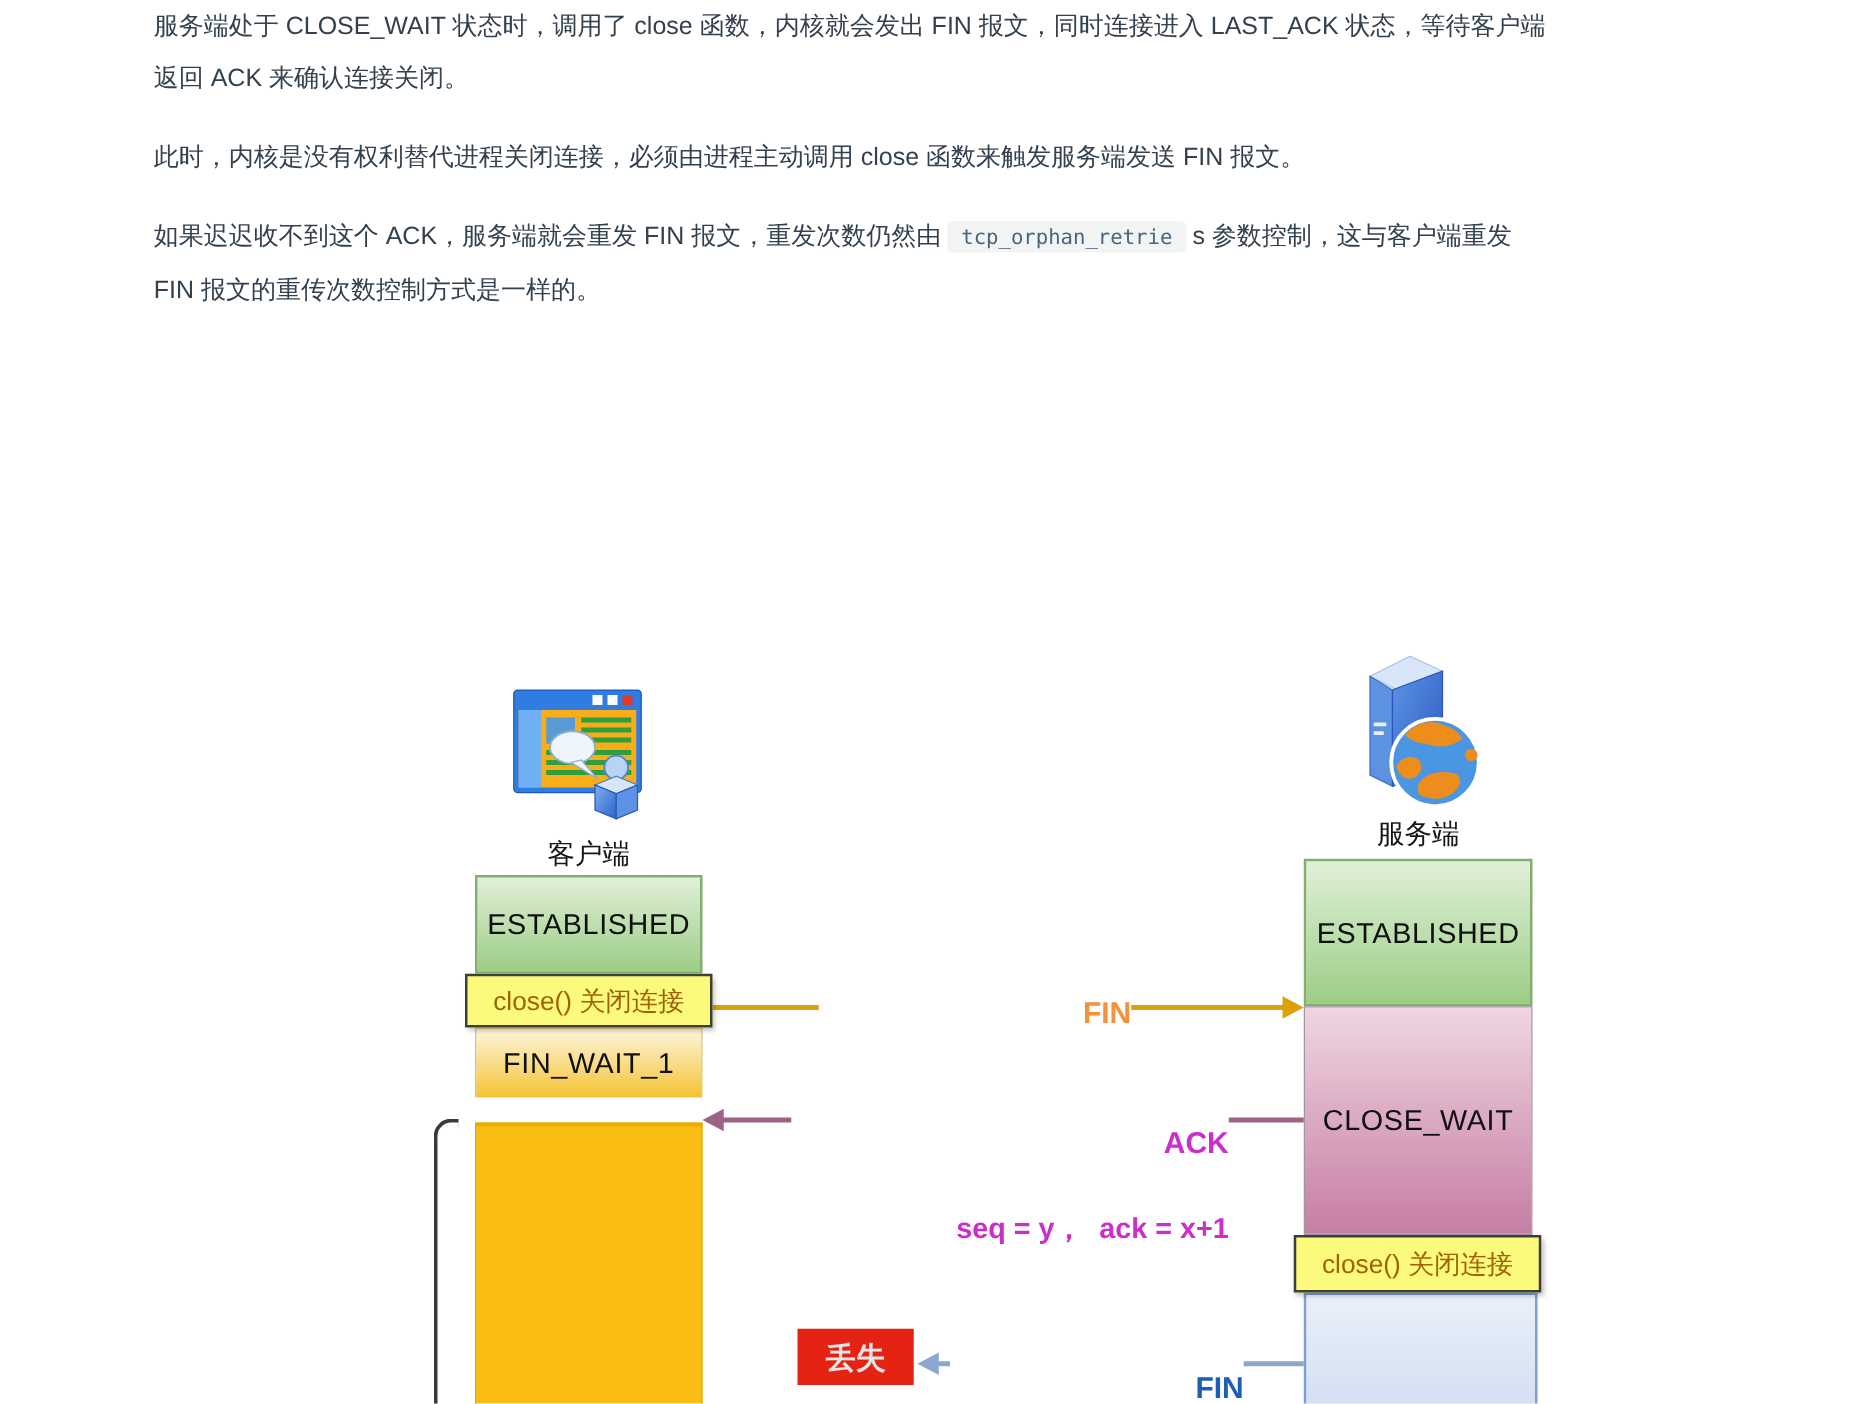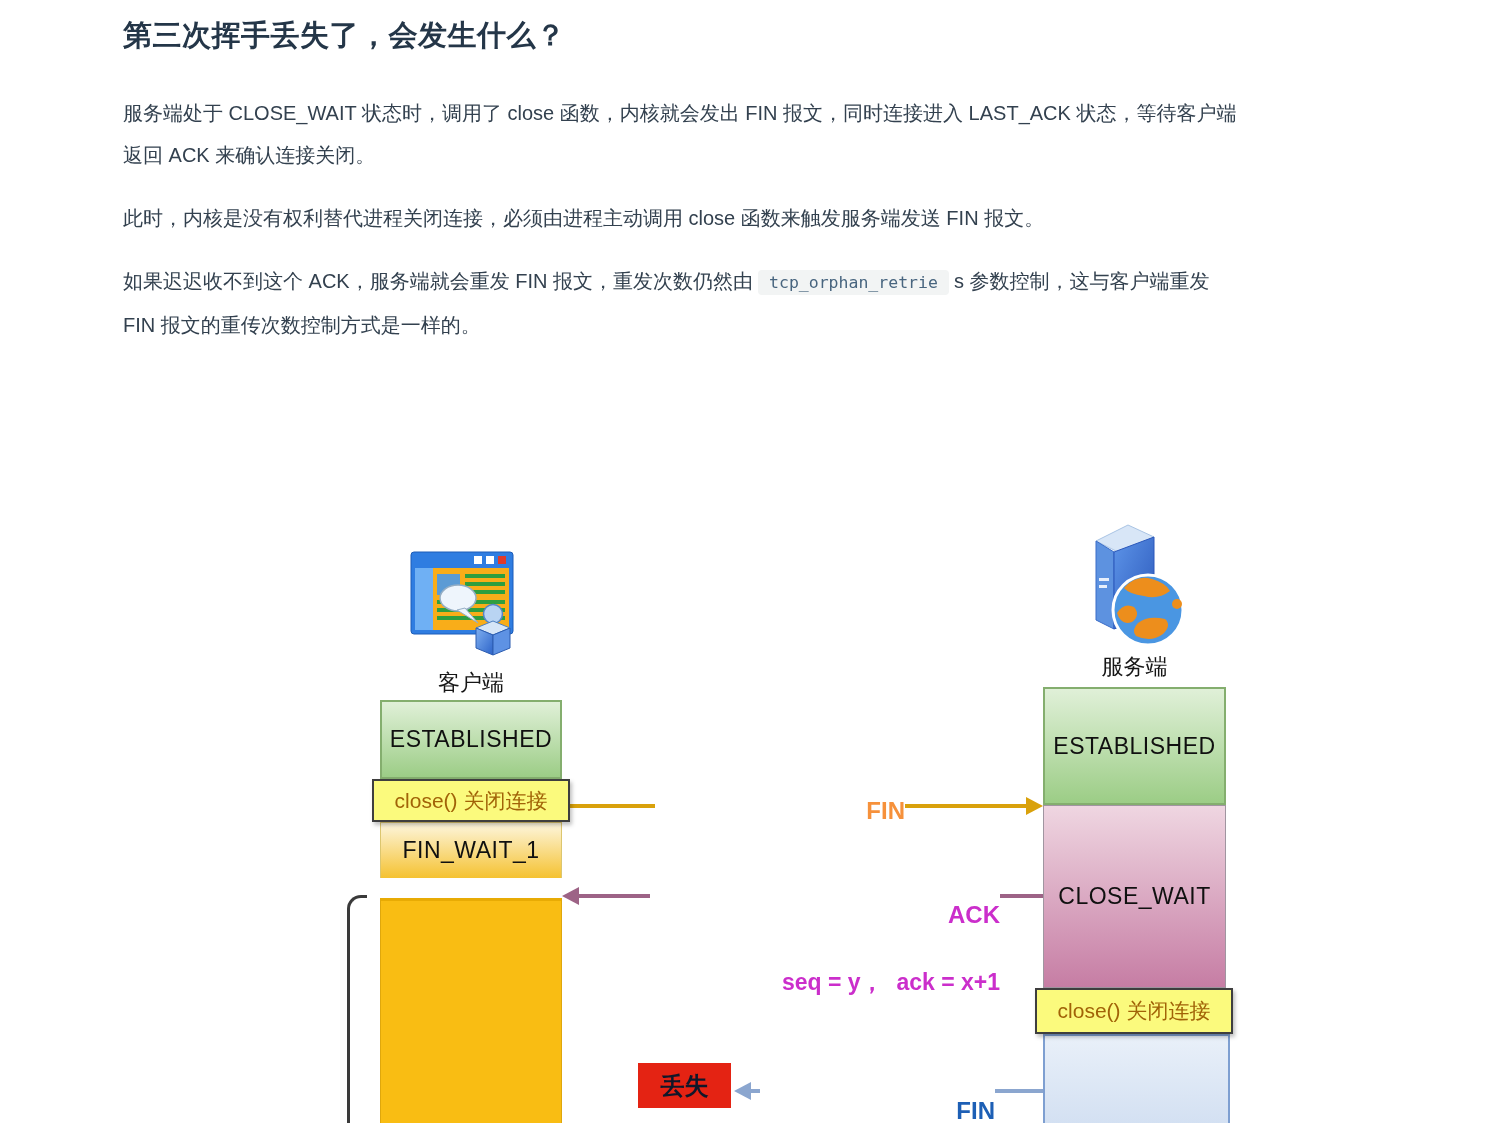--- a/index.html
+++ b/index.html
@@ -29,30 +29,29 @@
   .ah-right{border-top:9px solid transparent;border-bottom:9px solid transparent;border-left:17px solid #d9a10b;}
   .ah-left-mauve{border-top:9px solid transparent;border-bottom:9px solid transparent;border-right:17px solid #9d6386;}
   .ah-left-blue{border-top:9px solid transparent;border-bottom:9px solid transparent;border-right:17px solid #8ba6cf;}
   .msg{position:absolute;background:#fff;text-align:right;font-weight:bold;white-space:pre;}
   .msg-name{display:block;font-size:24px;line-height:30px;}
   .msg-detail{display:block;font-size:23px;line-height:32px;}
   .c-orange{color:#f6913b;}
   .c-magenta{color:#cb2ecb;}
   .c-blue{color:#1d5fb5;}
   .lost{display:flex;align-items:center;justify-content:center;background:#e42313;
-        color:#0f172a;font-size:24px;font-weight:bold;}
+        color:#e5e5e5;font-size:24px;font-weight:bold;}
   .bracket{border-left:3px solid #3a3a3a;border-top:3px solid #3a3a3a;border-top-left-radius:14px;}
 </style>
 </head>
 <body>
 
 <div class="page">
 
   <div class="article">
-    <h1>第三次挥手丢失了，会发生什么？</h1>
 
 
     <p>服务端处于 CLOSE_WAIT 状态时，调用了 close 函数，内核就会发出 FIN 报文，同时连接进入 LAST_ACK 状态，等待客户端返回 ACK 来确认连接关闭。</p>
 
     <p>此时，内核是没有权利替代进程关闭连接，必须由进程主动调用 close 函数来触发服务端发送 FIN 报文。</p>
 
     <p><span>如果迟迟收不到这个 ACK，服务端就会重发 FIN 报文，重发次数仍然由</span><code class="chip">tcp_orphan_retrie</code><span>s 参数控制，这与客户端重发 FIN 报文的重传次数控制方式是一样的。</span></p>
 
   </div>
 
@@ -120,21 +119,21 @@
 
   <div class="line" style="left:570px;top:804px;width:458px;background:#d9a10b;"></div>
   <div class="ah ah-right" style="left:1026px;top:797px;"></div>
   <div class="msg c-orange" style="left:655px;top:760px;width:250px;">
     <span class="msg-name">FIN</span>
     <span class="msg-detail" style="font-size:24px;">seq = x，  ack = y</span>
   </div>
 
   <div class="line" style="left:578px;top:894px;width:465px;background:#9d6386;"></div>
   <div class="ah ah-left-mauve" style="left:562px;top:887px;"></div>
-  <div class="msg c-magenta" style="left:650px;top:864px;width:350px;">
+  <div class="msg c-magenta" style="left:633px;top:864px;width:350px;">
     <span class="msg-name">ACK</span>
     <span class="msg-detail">seq = y，  ack = x+1</span>
   </div>
 
   <div class="line" style="left:750px;top:1089px;width:293px;background:#8ba6cf;"></div>
   <div class="ah ah-left-blue" style="left:734px;top:1082px;"></div>
   <div class="msg c-blue" style="left:760px;top:1060px;width:235px;">
     <span class="msg-name">FIN</span>
     
   </div>

